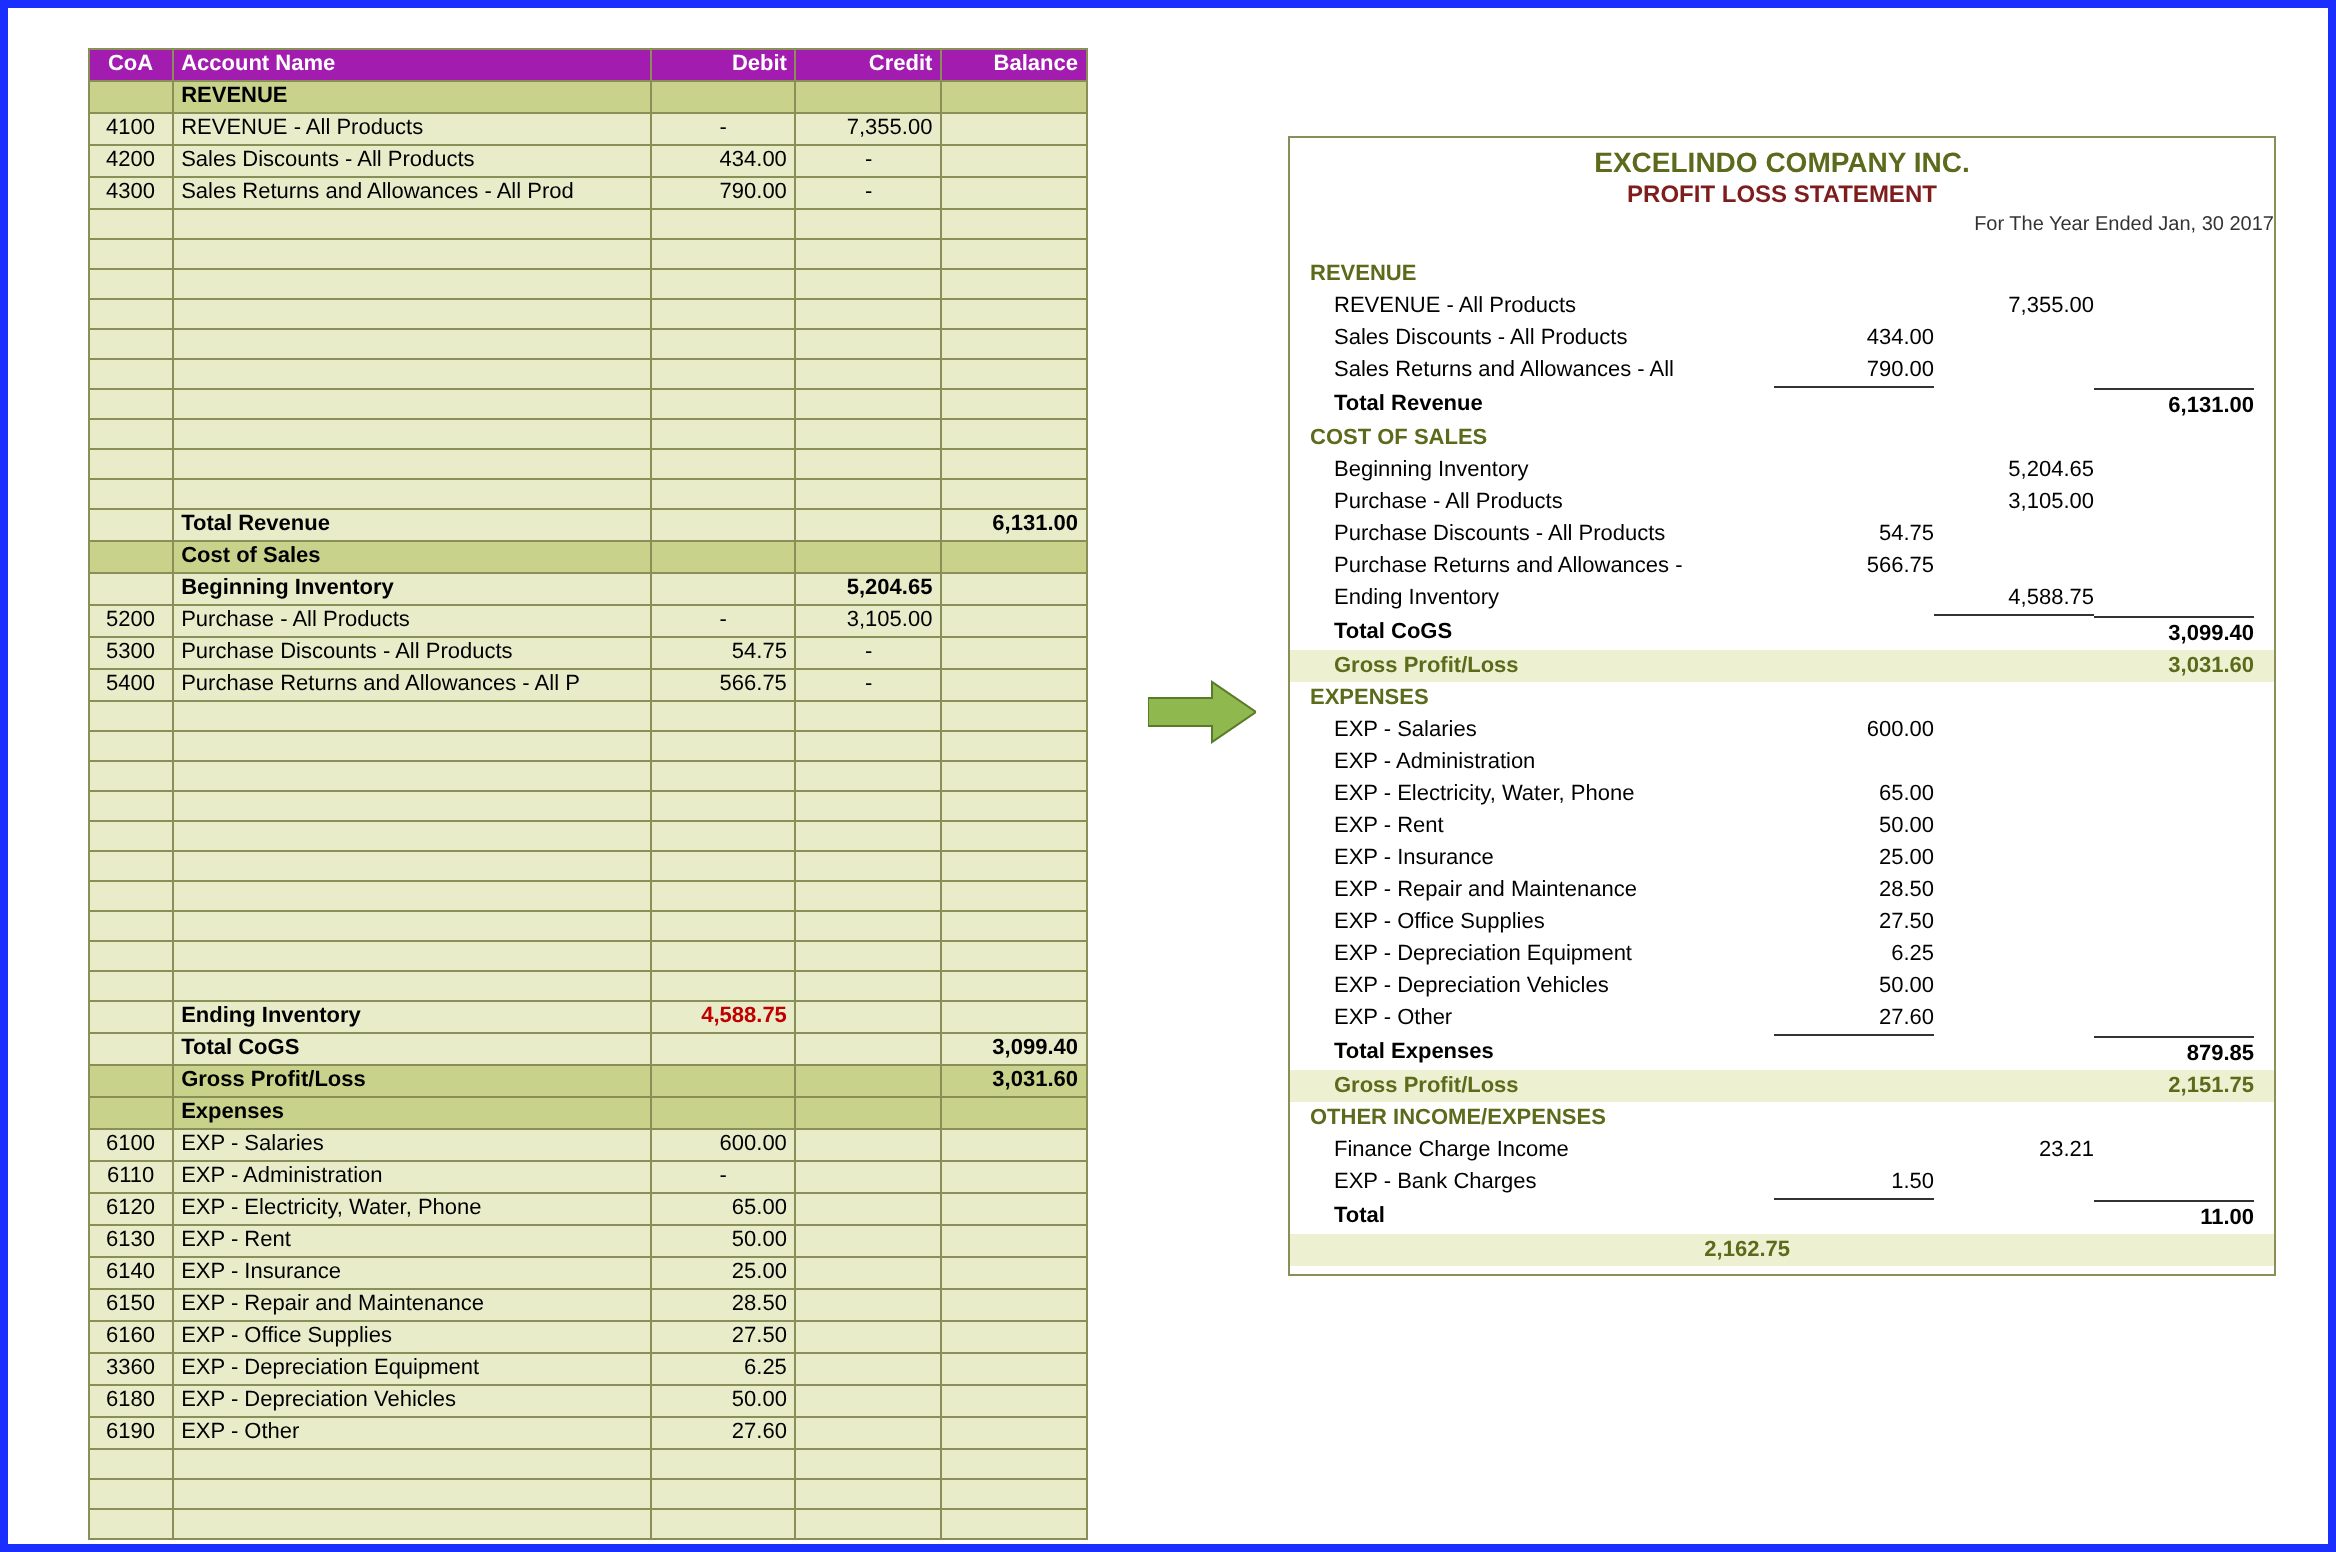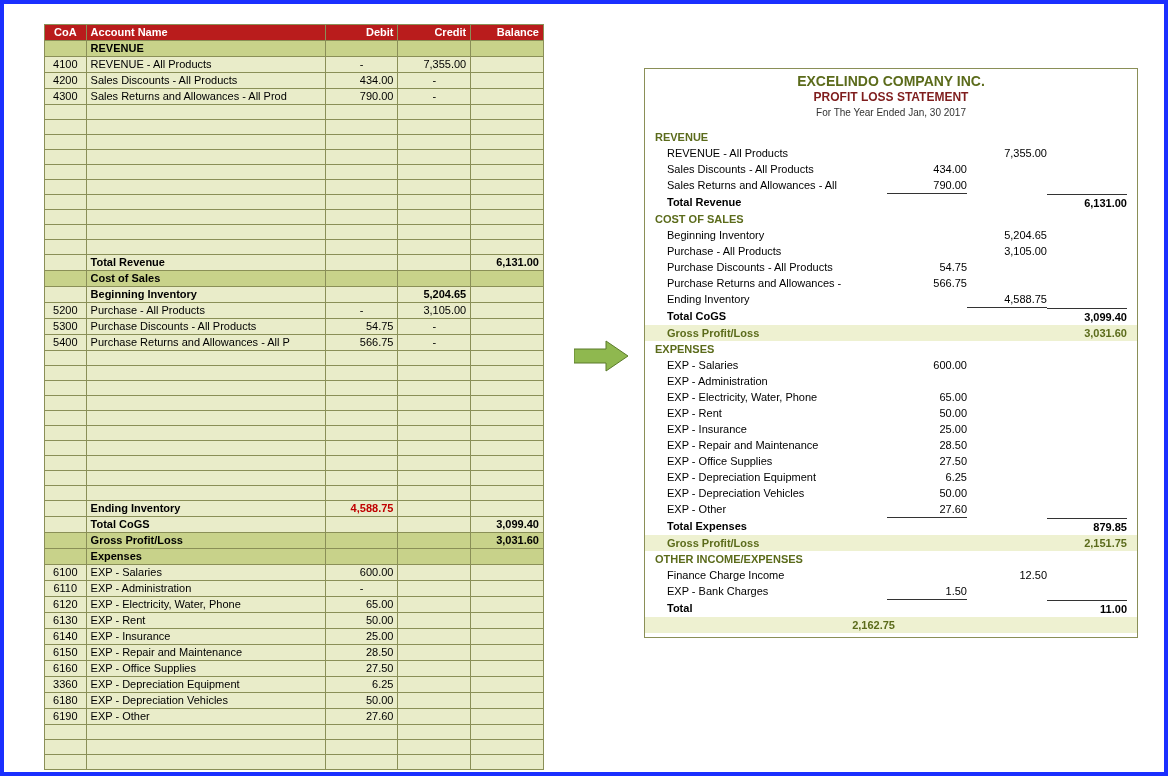--- a/index.html
+++ b/index.html
@@ -36,21 +36,21 @@
     border: 1px solid #8a8f57;
     height: 15px;
     padding: 0 4px;
     overflow: hidden;
     white-space: nowrap;
     text-overflow: clip;
     font-size: 11px;
     line-height: 15px;
   }
   .ledger th {
-    background: #b91c1c;
+    background: #a21caf;
     color: #fff;
     font-weight: bold;
     text-align: center;
   }
   .ledger td {
     background: #e9ecc9;
     color: #000;
   }
   .ledger .col-coa   { width: 40px; text-align: center; }
   .ledger .col-name  { width: 230px; text-align: left; }
@@ -80,21 +80,21 @@
     left: 640px;
     width: 494px;
     border: 1px solid #8a8f57;
     background: #fff;
     font-size: 11px;
     line-height: 16px;
     padding-bottom: 4px;
   }
   .stmt .title1 { text-align: center; font-weight: bold; font-size: 14px; color: #5b6b1b; margin-top: 4px; }
   .stmt .title2 { text-align: center; font-weight: bold; font-size: 12px; color: #7f1d1d; }
-  .stmt .title3 { text-align: center; font-size: 10px; color: #333; margin-bottom: 8px; }
+  .stmt .title3 { text-align: right; font-size: 10px; color: #333; margin-bottom: 8px; }
 
   .stmt-row {
     display: flex;
     padding: 0 10px;
   }
   .stmt-row .lbl { flex: 1 1 auto; overflow: hidden; white-space: nowrap; }
   .stmt-row .amt1 { width: 80px; text-align: right; }
   .stmt-row .amt2 { width: 80px; text-align: right; }
   .stmt-row .amt3 { width: 80px; text-align: right; font-weight: bold; }
   .stmt-row.indent .lbl { padding-left: 12px; }
@@ -620,21 +620,21 @@
         </div>
         <div class="stmt-row head">
           <span class="lbl">OTHER INCOME/EXPENSES</span>
           <span class="amt1"></span>
           <span class="amt2"></span>
           <span class="amt3"></span>
         </div>
         <div class="stmt-row indent">
           <span class="lbl">Finance Charge Income</span>
           <span class="amt1"></span>
-          <span class="amt2">12.50</span>
+          <span class="amt2">23.21</span>
           <span class="amt3"></span>
         </div>
         <div class="stmt-row indent">
           <span class="lbl">EXP - Bank Charges</span>
           <span class="amt1 ul">1.50</span>
           <span class="amt2"></span>
           <span class="amt3"></span>
         </div>
         <div class="stmt-row bold indent">
           <span class="lbl">Total</span>

